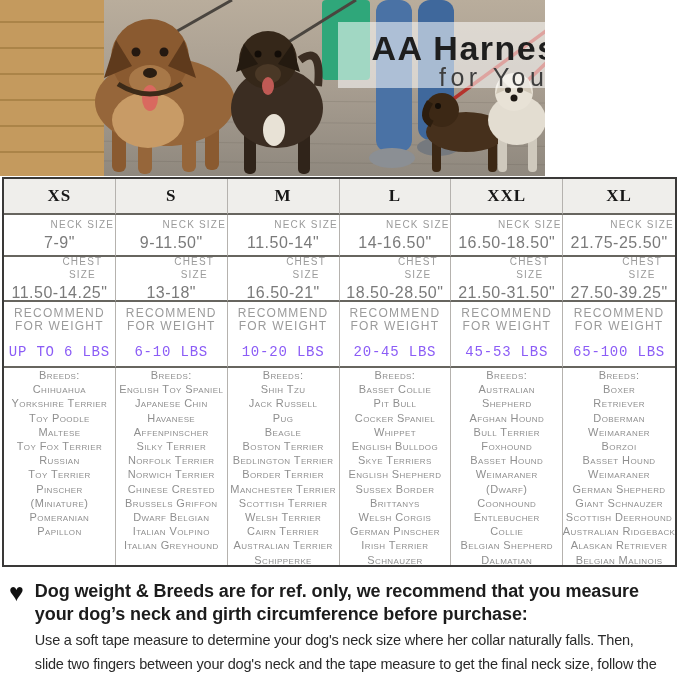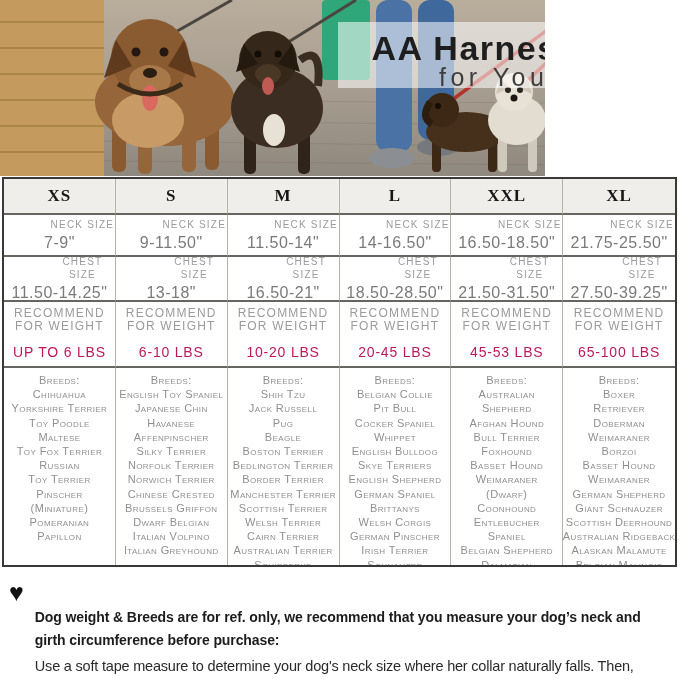--- a/index.html
+++ b/index.html
@@ -24,35 +24,35 @@
     border-bottom:2px solid #67655f;
     display:flex; flex-direction:column; align-items:center; justify-content:center;
     text-align:center; overflow:hidden;
   }
   .cell:nth-child(6n){ border-right:none; }
   .cell.head {
     background:#efeeeb;
     font-family:"Liberation Serif", serif;
     font-weight:bold; font-size:17px; letter-spacing:1px; color:#161616;
   }
-  .cell.breeds { border-bottom:none; justify-content:flex-start; padding-top:5px; }
+  .cell.breeds { border-bottom:none; justify-content:flex-start; }
   .lbl  { font-size:10px; letter-spacing:1.2px; color:#9b9b9b; line-height:13px;padding-left:46px; }
   .val  { font-size:16px; letter-spacing:0.5px; color:#7a7a7a; line-height:20px; margin-top:2px; }
-  .wval { font-size:14px; letter-spacing:0.8px; color:#be185d; line-height:18px; margin-top:10px; }
+  .wval { font-size:14px; letter-spacing:0.8px; color:#8b5cf6; line-height:18px; margin-top:10px;font-family:Liberation Mono, monospace; }
   .wlbl { font-size:12px; letter-spacing:1.2px; color:#9b9b9b; line-height:13px; }
   .breed-lbl, .breed {
     font-size:11px; line-height:14.2px; color:#8f8f8f;
     font-variant:small-caps; letter-spacing:0.4px; white-space:nowrap;
   }
 
   
   .footer { display:flex; align-items:flex-start; padding:13px 14px 0 9px; }
   .heart  { font-size:25px; color:#111; line-height:24px; flex:0 0 auto; }
   .footer-text { margin-left:11px; width:638px; color:#1c1c1c; }
-  .foot-bold { font-weight:bold; font-size:14px; line-height:23px; letter-spacing:-0.1px;margin-top:26px; }
+  .foot-bold { font-weight:bold; font-size:18px; line-height:23px; letter-spacing:-0.1px; }
   .foot-body { font-size:14.5px; line-height:24px; color:#2a2a2a; letter-spacing:-0.2px; margin-top:2px; }
 </style>
 </head>
 <body>
 
 <div class="banner">
   <svg width="679" height="176" viewBox="0 0 679 176">
     <defs>
       <linearGradient id="bg" x1="0" y1="0" x2="0" y2="1">
         <stop offset="0" stop-color="#b9ad9c"></stop>
@@ -308,64 +308,64 @@
         <div class="breed">Border Terrier</div>
         <div class="breed">Manchester Terrier</div>
         <div class="breed">Scottish Terrier</div>
         <div class="breed">Welsh Terrier</div>
         <div class="breed">Cairn Terrier</div>
         <div class="breed">Australian Terrier</div>
         <div class="breed">Schipperke</div>
       </div>
       <div class="cell breeds">
         <div class="breed-lbl">Breeds:</div>
-        <div class="breed">Belgian Collie</div>
+        <div class="breed">Basset Collie</div>
         <div class="breed">Pit Bull</div>
         <div class="breed">Cocker Spaniel</div>
         <div class="breed">Whippet</div>
         <div class="breed">English Bulldog</div>
         <div class="breed">Skye Terriers</div>
         <div class="breed">English Shepherd</div>
-        <div class="breed">German Spaniel</div>
+        <div class="breed">Sussex Border</div>
         <div class="breed">Brittanys</div>
         <div class="breed">Welsh Corgis</div>
         <div class="breed">German Pinscher</div>
         <div class="breed">Irish Terrier</div>
         <div class="breed">Schnauzer</div>
       </div>
       <div class="cell breeds">
         <div class="breed-lbl">Breeds:</div>
         <div class="breed">Australian</div>
         <div class="breed">Shepherd</div>
         <div class="breed">Afghan Hound</div>
         <div class="breed">Bull Terrier</div>
         <div class="breed">Foxhound</div>
         <div class="breed">Basset Hound</div>
         <div class="breed">Weimaraner</div>
         <div class="breed">(Dwarf)</div>
         <div class="breed">Coonhound</div>
         <div class="breed">Entlebucher</div>
-        <div class="breed">Spaniel</div>
+        <div class="breed">Collie</div>
         <div class="breed">Belgian Shepherd</div>
         <div class="breed">Dalmatian</div>
       </div>
       <div class="cell breeds">
         <div class="breed-lbl">Breeds:</div>
         <div class="breed">Boxer</div>
         <div class="breed">Retriever</div>
         <div class="breed">Doberman</div>
         <div class="breed">Weimaraner</div>
         <div class="breed">Borzoi</div>
         <div class="breed">Basset Hound</div>
         <div class="breed">Weimaraner</div>
         <div class="breed">German Shepherd</div>
         <div class="breed">Giant Schnauzer</div>
         <div class="breed">Scottish Deerhound</div>
         <div class="breed">Australian Ridgeback</div>
-        <div class="breed">Alaskan Malamute</div>
+        <div class="breed">Alaskan Retriever</div>
         <div class="breed">Belgian Malinois</div>
       </div>
     </div>
 </div>
 
 <div class="footer">
   <span class="heart">♥</span>
   <div class="footer-text">
     <div class="foot-bold">Dog weight &amp; Breeds are for ref. only, we recommend that you measure your dog’s neck and girth circumference before purchase:</div>
     <div class="foot-body">Use a soft tape measure to determine your dog's neck size where her collar naturally falls. Then, slide two fingers between your dog's neck and the tape measure to get the final neck size, follow the same way to decide the chest size (girth circumference behind front legs).</div>

